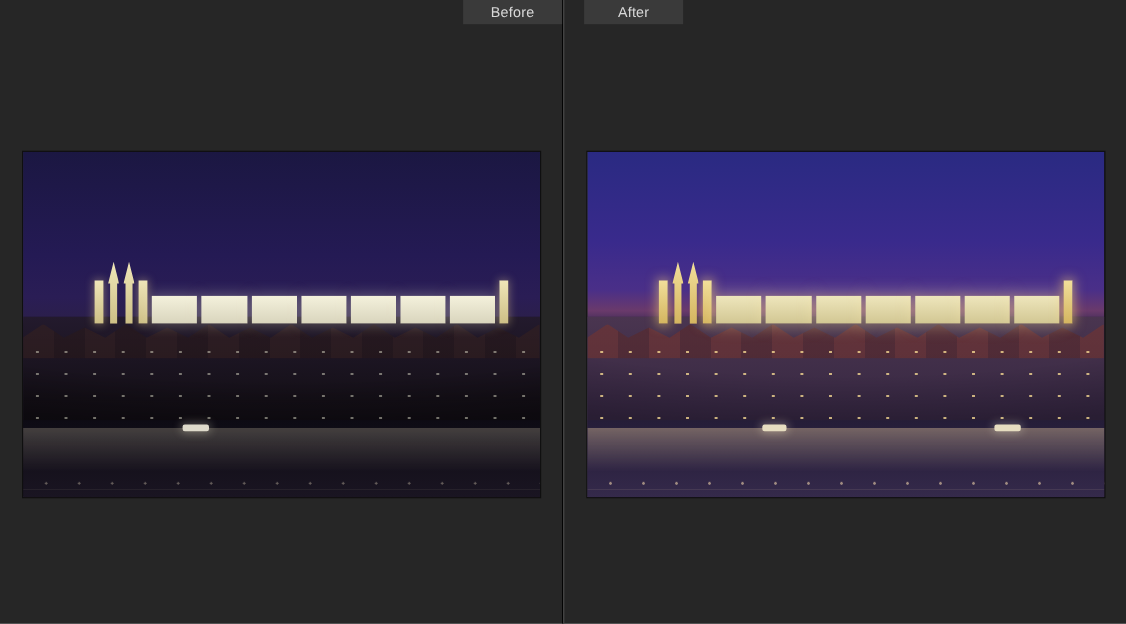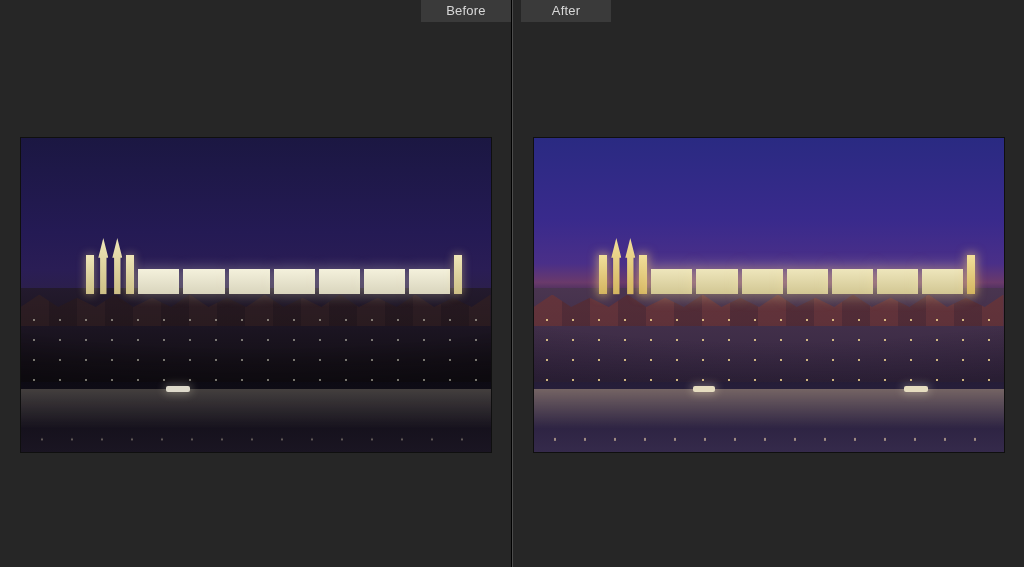--- a/index.html
+++ b/index.html
@@ -34,21 +34,21 @@
       padding: 0 4px;
       background: #3a3a3a;
       color: #d8d8d8;
       font-size: 13px;
       line-height: 22px;
       text-align: center;
       letter-spacing: .2px;
       user-select: none;
     }
     .pane.left  .tab { right: 0; }
-    .pane.right .tab { left: 8px; }
+    .pane.right .tab { left: 18px; }
     .canvas {
       position: absolute;
       top: 22px;
       bottom: 0;
       left: 0;
       right: 0;
       display: flex;
       align-items: center;
       justify-content: center;
     }

